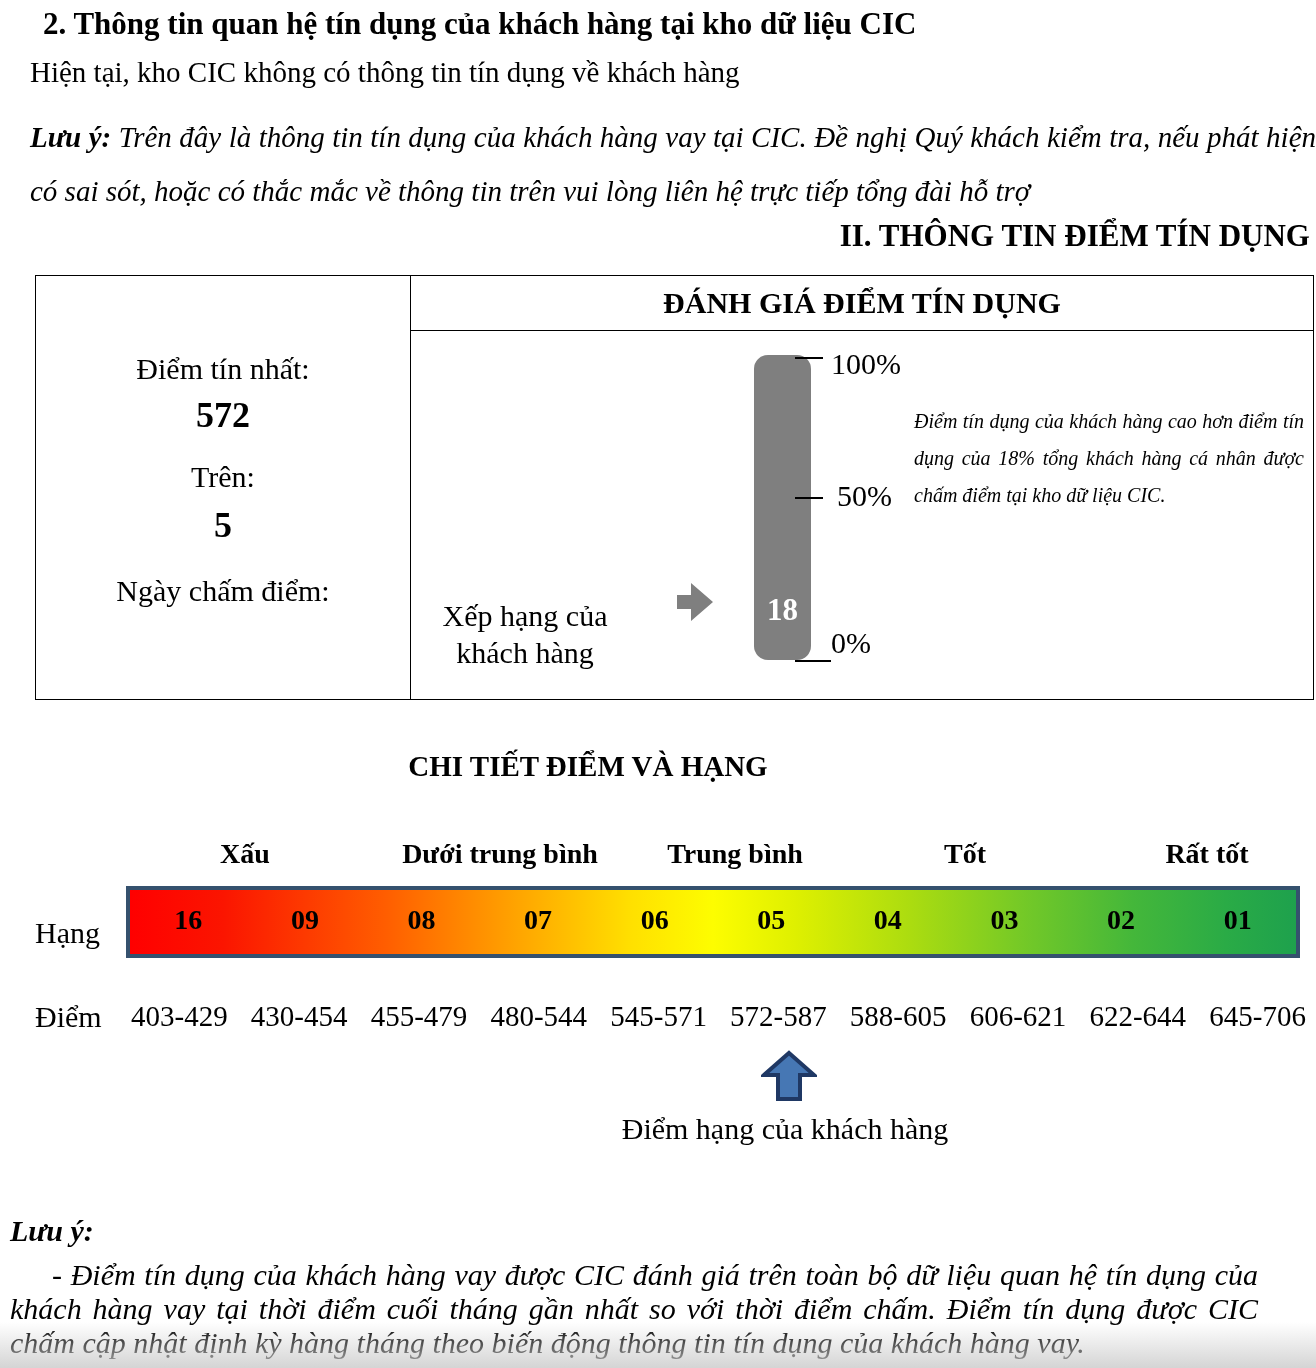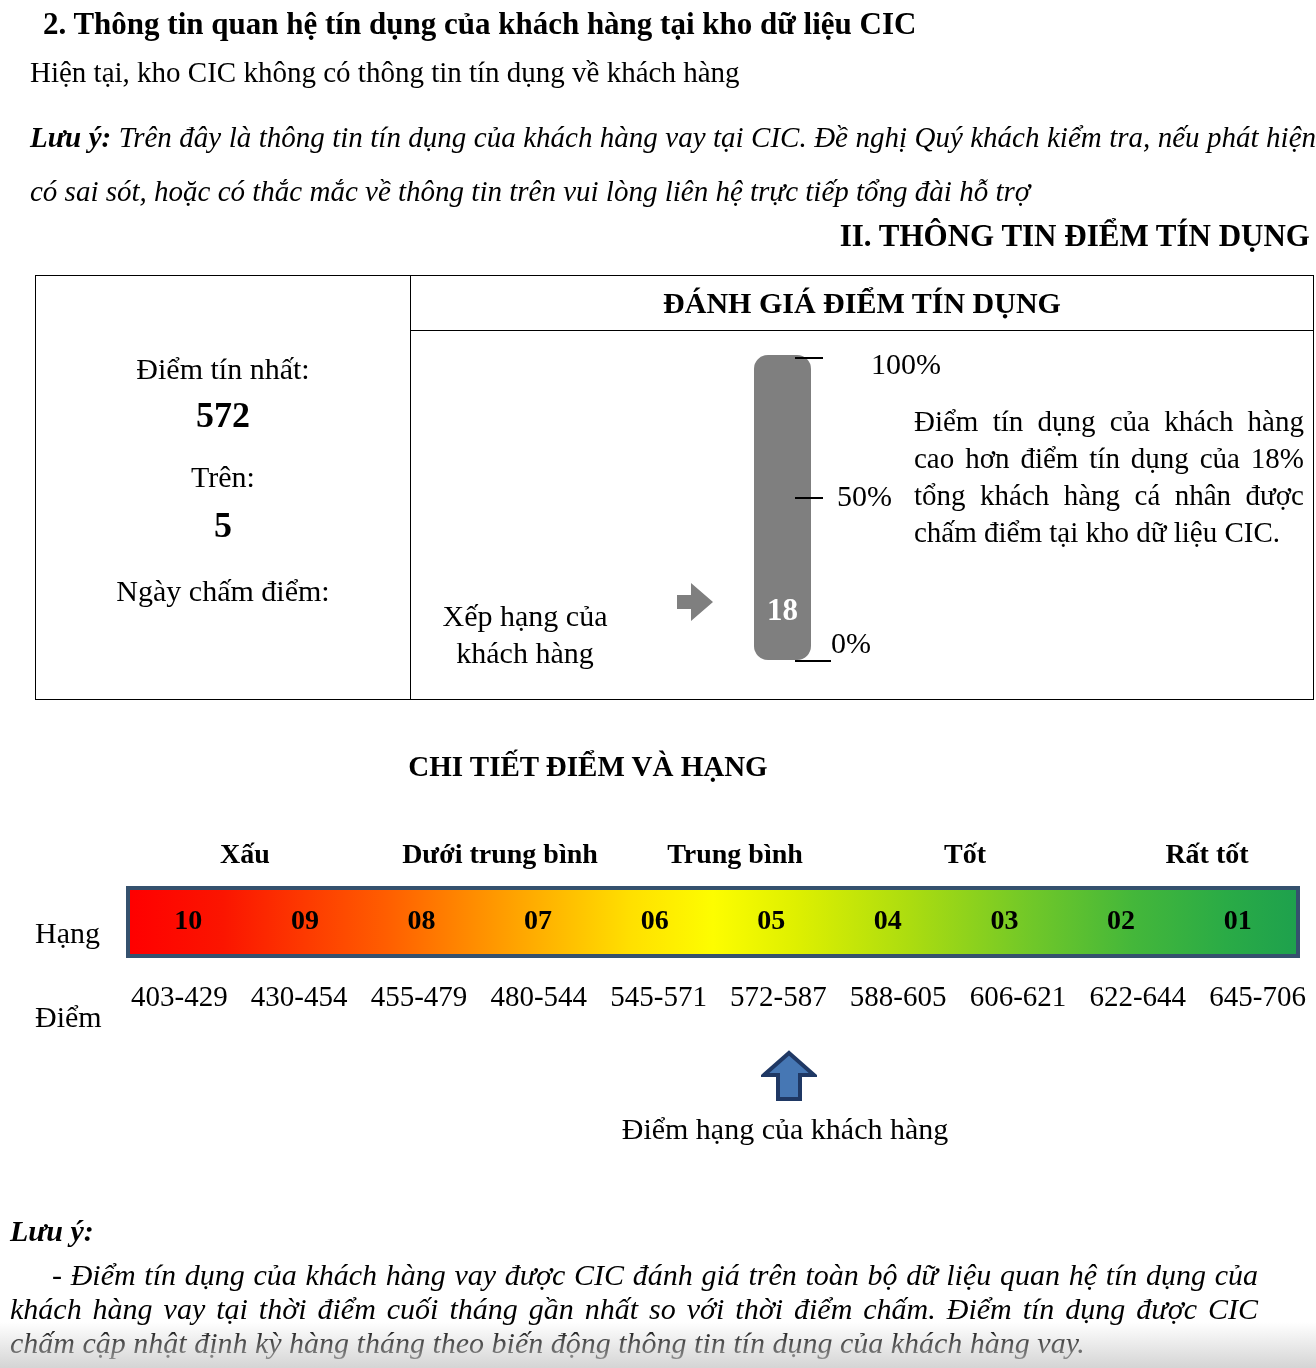--- a/index.html
+++ b/index.html
@@ -35,44 +35,44 @@
                       font-size:30px; line-height:37px; }
   .gauge-bar { left:325px; top:24px; width:57px; height:305px;
                background:#7f7f7f; border-radius:14px;margin-left:18px; }
   .gauge-value { position:absolute; bottom:32px; left:0; width:100%; text-align:center;
                  color:#ffffff; font-size:31px; font-weight:bold; }
   .tick { background:#000; height:2px; width:28px; }
   .tick-top    { left:384px; top:26px;  }
   .tick-mid    { left:384px; top:166px; }
   .tick-bottom { left:384px; top:329px; width:36px; }
   .pct-label { font-size:30px; }
-  .pct-100 { left:420px; top:16px;margin-left:40px; }
+  .pct-100 { left:420px; top:16px; }
   .pct-50  { left:426px; top:148px; }
   .pct-0   { left:420px; top:295px; }
-  .gauge-desc { left:503px; top:72px; width:390px; font-size:29px; line-height:37px;
-                text-align:justify; }
+  .gauge-desc { left:503px; top:72px; width:390px; font-size:20px; line-height:37px;
+                text-align:justify;font-style:italic; }
   .gauge-arrow { left:264px; top:250px; }
 
   
   .detail-title { top:750px; left:0; width:1176px; text-align:center;
                   font-size:29px; font-weight:bold; }
   .cat-label { top:838px; transform:translateX(-50%); font-size:28px; font-weight:bold;
                white-space:nowrap; }
   .row-label { left:35px; font-size:30px; }
   .hang-label { top:916px; }
   .diem-label { top:1000px; }
   .scale-bar { top:886px; left:126px; width:1174px; height:72px; box-sizing:border-box;
                border:4px solid #35516e; display:flex;
                background:linear-gradient(to right,
                  #ff0000 0%, #fb1500 8%, #ff5e00 22%, #ffa300 33%, #ffe000 43%,
                  #fdfd00 50%, #dff000 57%, #abdc10 67%, #72c828 77%, #44b73a 86%,
                  #2aab46 94%, #1ea14d 100%); }
   .scale-cell { flex:1; display:flex; align-items:center; justify-content:center;
                 font-size:28px; font-weight:bold; padding-bottom:4px; box-sizing:border-box; }
-  .range-row { top:980px; left:126px; width:1185px; display:flex;gap:13px; }
+  .range-row { top:1000px; left:126px; width:1185px; display:flex;gap:13px; }
   .range-cell { flex:1; text-align:center; font-size:29px; white-space:nowrap; }
   .rank-pointer { left:761px; top:1050px; }
   .pointer-label { top:1112px; left:385px; width:800px; text-align:center; font-size:30px; }
 
   
   .footer-label { top:1214px; left:10px; font-size:30px; font-weight:bold; font-style:italic; }
   .footer-text  { top:1258px; left:10px; width:1248px; font-size:30px; font-style:italic;
                   text-align:justify; line-height:34px; text-indent:42px; }
   .bottom-fade  { left:0; bottom:0; width:100%; height:46px; pointer-events:none;
                   background:linear-gradient(to bottom, rgba(214,214,214,0) 0%, rgba(205,205,205,0.85) 100%); }
@@ -124,21 +124,21 @@
   <div class="abs detail-title">CHI TIẾT ĐIỂM VÀ HẠNG</div>
 
   <div class="abs cat-label" style="left:245px">Xấu</div>
   <div class="abs cat-label" style="left:500px">Dưới trung bình</div>
   <div class="abs cat-label" style="left:735px">Trung bình</div>
   <div class="abs cat-label" style="left:965px">Tốt</div>
   <div class="abs cat-label" style="left:1207px">Rất tốt</div>
 
   <div class="abs row-label hang-label">Hạng</div>
   <div class="abs scale-bar">
-    <div class="scale-cell">10</div>
+    <div class="scale-cell">16</div>
     <div class="scale-cell">09</div>
     <div class="scale-cell">08</div>
     <div class="scale-cell">07</div>
     <div class="scale-cell">06</div>
     <div class="scale-cell">05</div>
     <div class="scale-cell">04</div>
     <div class="scale-cell">03</div>
     <div class="scale-cell">02</div>
     <div class="scale-cell">01</div>
   </div>

